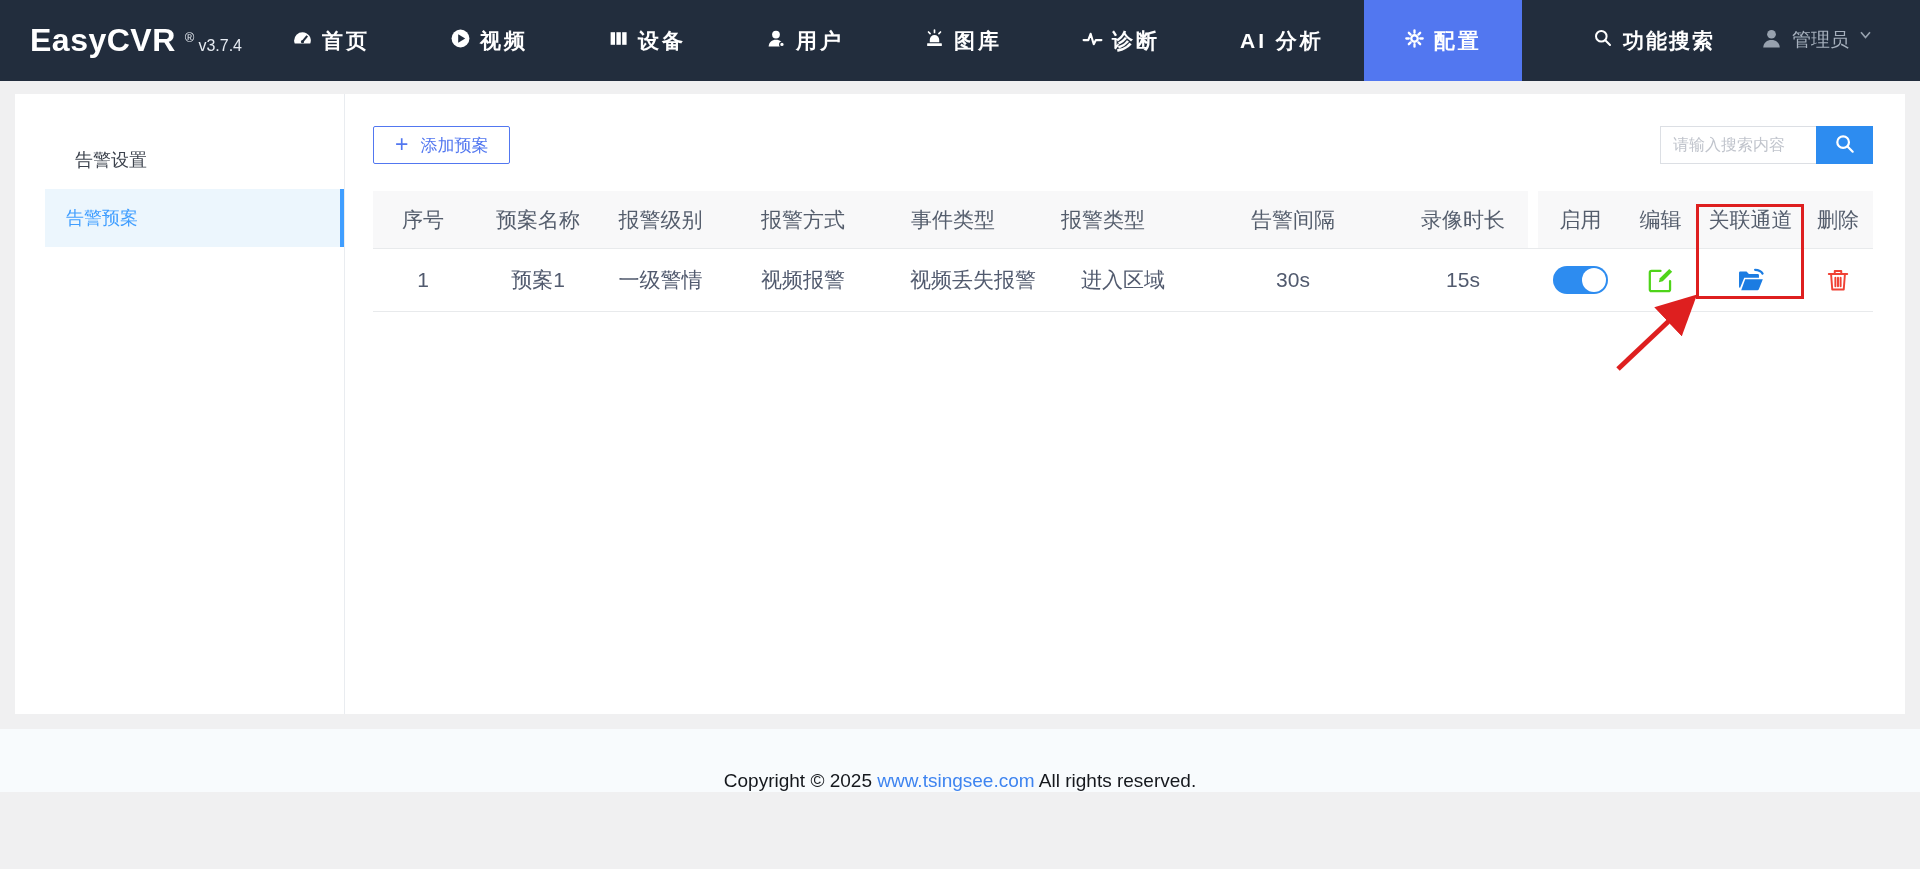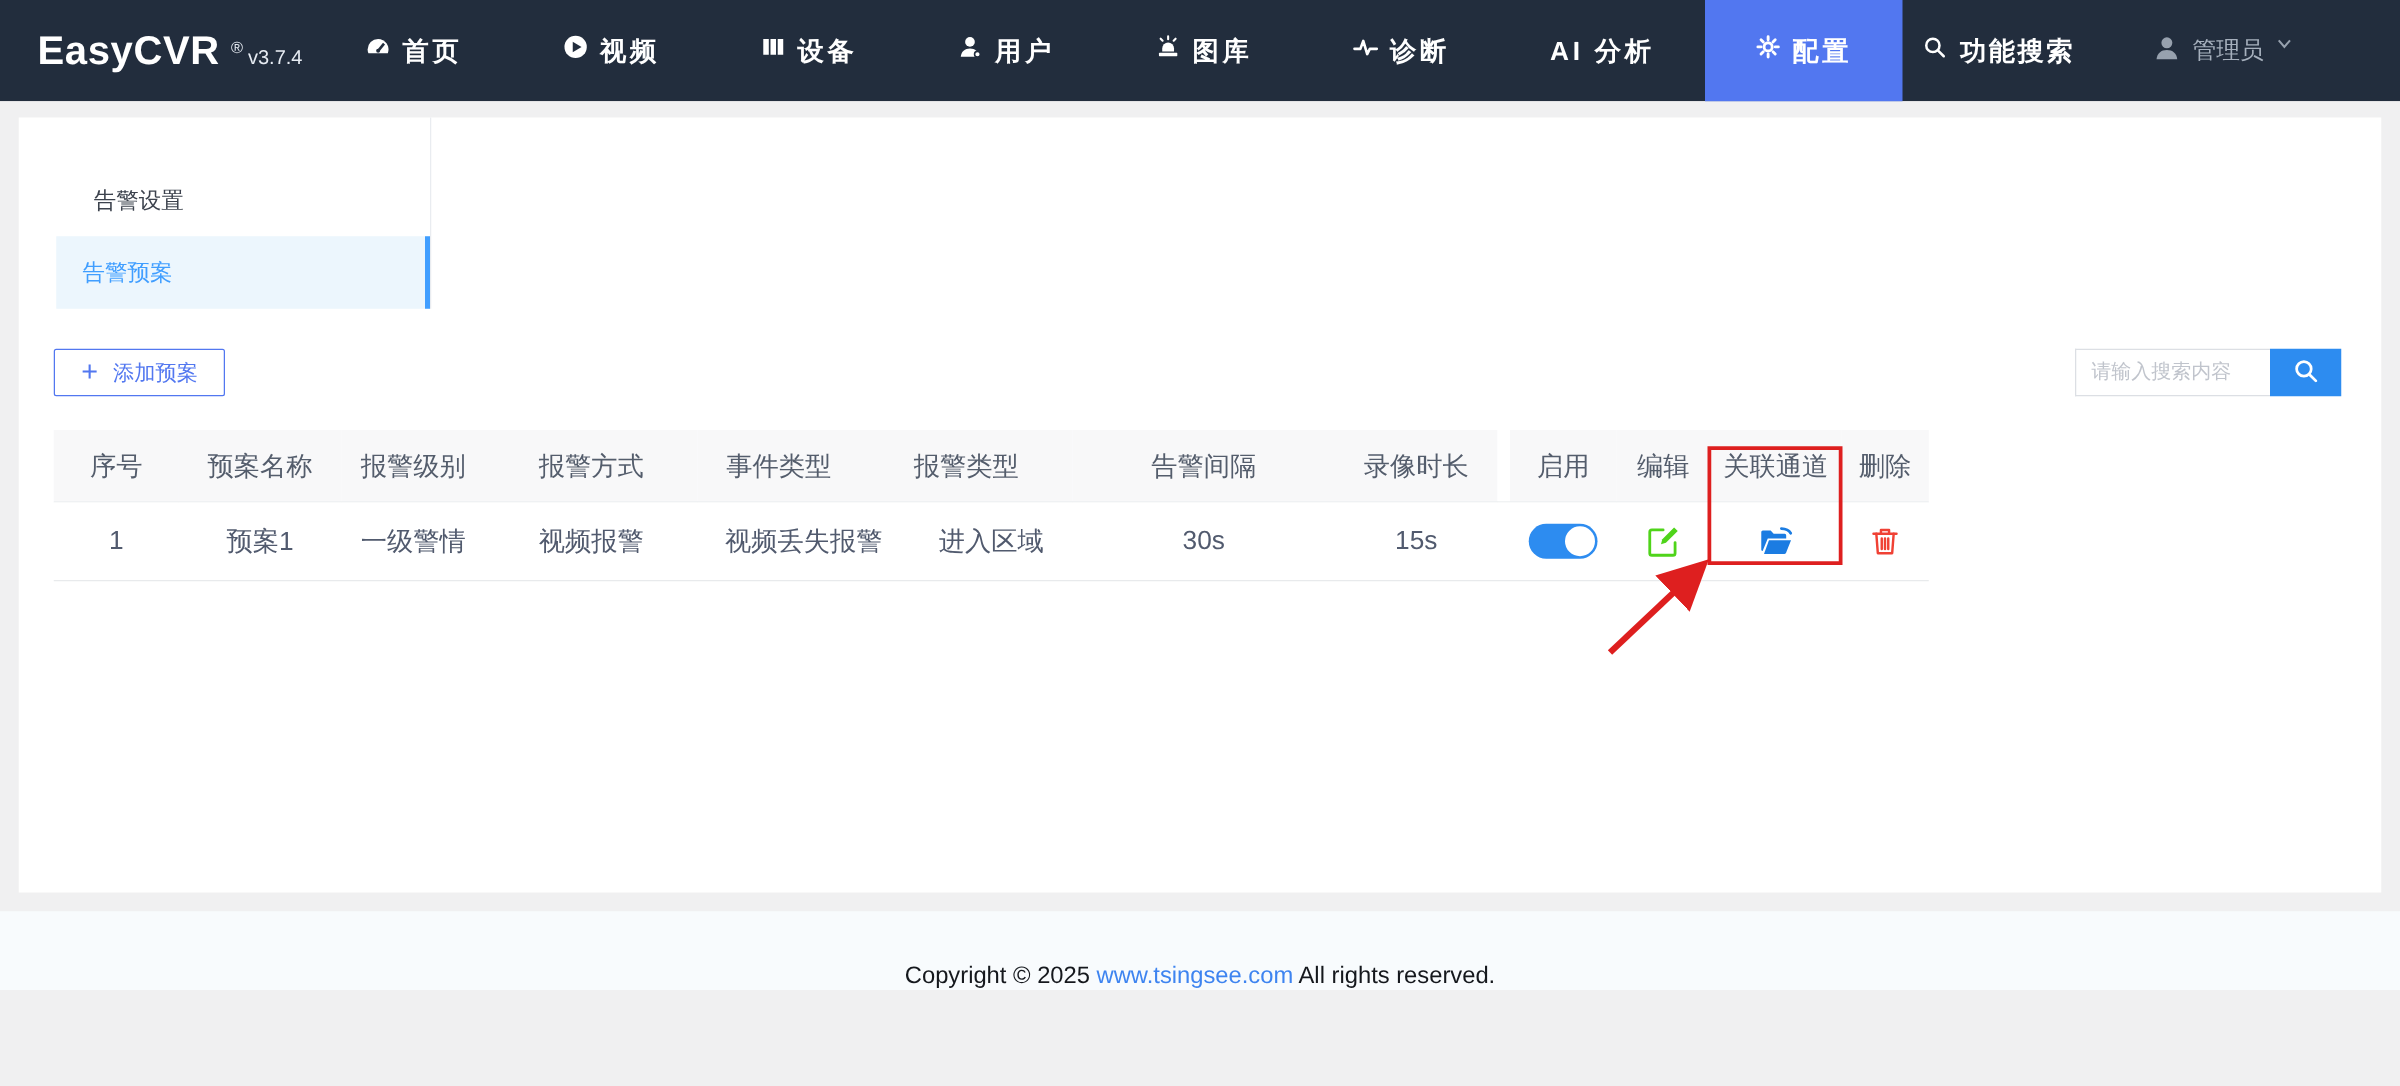--- a/index.html
+++ b/index.html
@@ -10,29 +10,29 @@
   .navbar { height:81px; background:#222d3d; display:flex; align-items:center; padding-left:30px; }
   .logo { display:flex; align-items:baseline; flex-shrink:0; }
   .app-name { color:#fff; font-size:32px; font-weight:600; letter-spacing:.5px; }
   .reg-mark { color:#e6ebf2; font-size:13px; margin-left:9px; position:relative; top:-9px; }
   .app-version { color:#e6ebf2; font-size:16px; margin-left:4px; }
   .nav-menu { display:flex; height:100%; margin-left:10px; }
   .nav-item { display:flex; align-items:center; gap:9px; padding:0 40px; height:100%;
     color:#fff; font-size:21px; font-weight:700; letter-spacing:3px; cursor:pointer; white-space:nowrap; }
   .nav-item.active { background:#5277f0; }
   .nav-item svg { flex-shrink:0; }
-  .nav-right { margin-left:auto; display:flex; align-items:center; gap:62px; padding-right:85px; }
+  .nav-right { margin-left:auto; display:flex; align-items:center; gap:45px; padding-right:47px; }
   .nav-search { display:flex; align-items:center; gap:10px; color:#fff; font-size:21px;
     font-weight:700; letter-spacing:2px; cursor:pointer; }
   .user-menu { display:flex; align-items:flex-start; gap:9px; cursor:pointer; }
   .user-name { color:#a6b0bd; font-size:19px; }
 
   
   .page { padding:13px 15px 15px; background:#f0f0f1; }
-  .card { background:#fff; height:620px; display:flex;flex-direction:column; }
+  .card { background:#fff; height:620px; display:flex; }
 
   .sidebar { width:330px; border-right:1px solid #e9ecf0; padding-top:37px; flex-shrink:0; }
   .side-item { height:58px; display:flex; align-items:center; margin-left:30px; padding-left:30px;
     font-size:18px; color:#3c424d; cursor:pointer; }
   .side-item.active { background:#ecf6fd; color:#409eff; border-right:4px solid #409eff;padding-left:21px; }
 
   .main { flex:1; padding:32px 32px 0 28px; }
   .toolbar { display:flex; justify-content:space-between; align-items:flex-start; margin-bottom:27px; }
   .add-btn { height:38px; border:1px solid #5277f0; background:#fff; color:#5277f0; font-size:17px;
     display:inline-flex; align-items:center; gap:12px; padding:0 21px; border-radius:2px; cursor:pointer;

